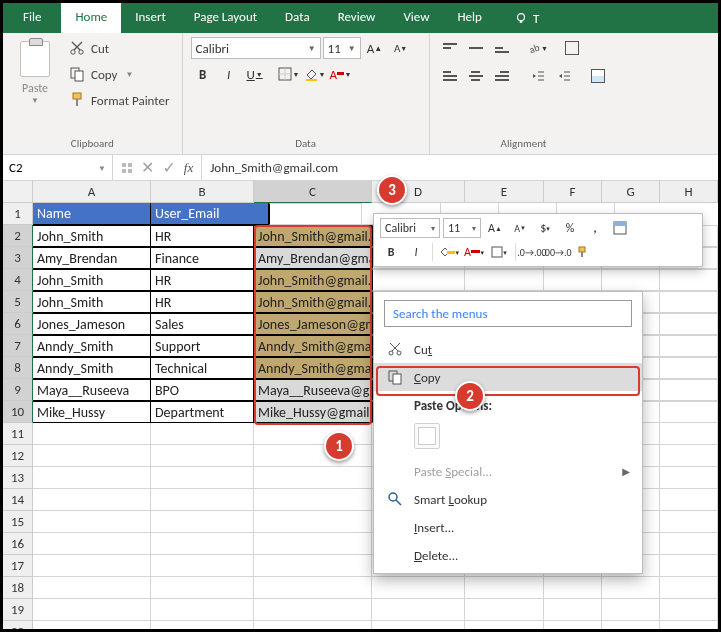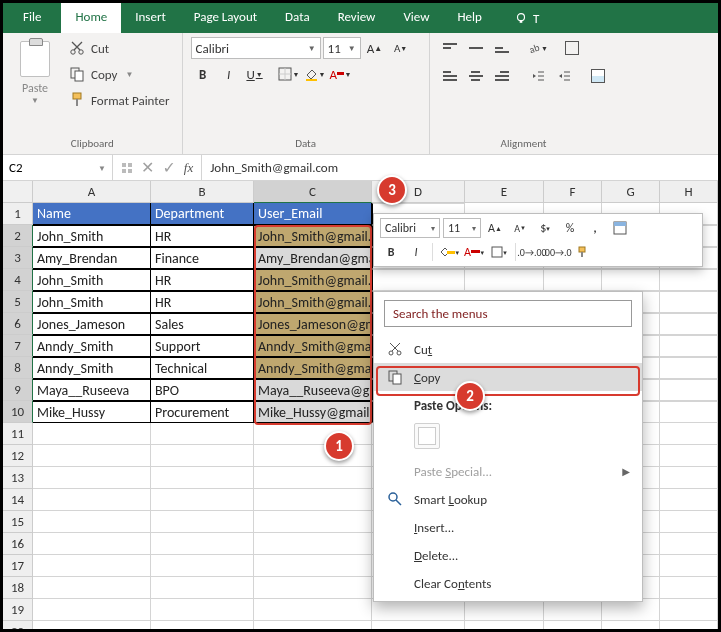--- a/index.html
+++ b/index.html
@@ -95,21 +95,21 @@
 
 .mini-toolbar{position:absolute;background:#fff;border:1px solid #bdbdbd;box-shadow:0 4px 10px rgba(0,0,0,0.25);padding:4px 6px;display:flex;flex-direction:column;gap:4px;}
 .mini-row{display:flex;gap:3px;align-items:center;}
 .mini-row .combo.fontname{width:60px;font-size:12px;height:20px;}
 .mini-row .combo.fontsize{width:38px;font-size:12px;height:20px;}
 .mini-row .ibtn{height:20px;width:22px;font-size:12px;}
 .mini-sep{width:1px;height:18px;background:#ddd;margin:0 2px;}
 
 
 .ctx-menu{position:absolute;background:#fff;border:1px solid #bdbdbd;box-shadow:0 6px 14px rgba(0,0,0,0.3);width:270px;padding:4px 0;}
-.ctx-search{margin:4px 10px 8px;border:1px solid #999;padding:5px 8px;font-size:13px;color:#7f1d1d;}
+.ctx-search{margin:4px 10px 8px;border:1px solid #999;padding:5px 8px;font-size:13px;color:#3b82f6;}
 .ctx-item{display:flex;align-items:center;gap:10px;padding:5px 12px;font-size:13px;color:#333;cursor:pointer;}
 .ctx-item.dis{color:#a0a0a0;}
 .ctx-item.hl{background:#dcdcdc;}
 .ctx-item .ic{width:18px;height:18px;display:inline-flex;align-items:center;justify-content:center;}
 .ctx-item .arrow{margin-left:auto;font-size:10px;color:#666;}
 .ctx-item.hdr{font-weight:bold;cursor:default;}
 .ctx-item .und{text-decoration:underline;}
 .ctx-paste-opts{padding:4px 40px;}
 .paste-opt-ic{width:26px;height:26px;border:1px solid #d0d0d0;border-radius:2px;background:#fafafa;display:inline-block;position:relative;}
 .paste-opt-ic::after{content:"";position:absolute;inset:3px;border:1px solid #ccc;background:#fff;}
@@ -344,21 +344,20 @@
     <div class="colhead colD">D</div>
     <div class="colhead colE">E</div>
     <div class="colhead colF">F</div>
     <div class="colhead colG">G</div>
     <div class="colhead colH">H</div>
   </div>
 
   <div class="row thead">
     <div class="rowhead">1</div>
     <div class="cell colA">Name</div>
-    <div class="cell colB">Department</div>
     <div class="cell colC">User_Email</div>
     <div class="cell colD" style="background:#fff;border:1px solid #d4d4d4;border-left:1px solid #000;"></div>
     <div class="cell colE" style="background:#fff;border-color:#d4d4d4;"></div>
     <div class="cell colF" style="background:#fff;border-color:#d4d4d4;"></div>
     <div class="cell colG" style="background:#fff;border-color:#d4d4d4;"></div>
     <div class="cell colH" style="background:#fff;border-color:#d4d4d4;"></div>
   </div>
 
   <div id="data-rows">
       <div class="row tbody">
@@ -445,21 +444,21 @@
         <div class="cell colC selcol ">Maya__Ruseeva@gmail.com</div>
         <div class="cell colD" style="border:1px solid #d4d4d4;border-left:1px solid #000;"></div>
         <div class="cell colE" style="border-color:#d4d4d4;"></div>
         <div class="cell colF" style="border-color:#d4d4d4;"></div>
         <div class="cell colG" style="border-color:#d4d4d4;"></div>
         <div class="cell colH" style="border-color:#d4d4d4;"></div>
       </div>
       <div class="row tbody">
         <div class="rowhead sel">10</div>
         <div class="cell colA">Mike_Hussy</div>
-        <div class="cell colB">Procurement</div>
+        <div class="cell colB">Department</div>
         <div class="cell colC selcol ">Mike_Hussy@gmail.com</div>
         <div class="cell colD" style="border:1px solid #d4d4d4;border-left:1px solid #000;"></div>
         <div class="cell colE" style="border-color:#d4d4d4;"></div>
         <div class="cell colF" style="border-color:#d4d4d4;"></div>
         <div class="cell colG" style="border-color:#d4d4d4;"></div>
         <div class="cell colH" style="border-color:#d4d4d4;"></div>
       </div>
     </div>
   <div id="empty-rows">
       <div class="row">
@@ -683,21 +682,17 @@
     <span><span>Smart </span><span class="und">L</span><span>ookup</span></span>
   </div>
   <div class="ctx-item">
     <span class="ic"></span>
     <span><span class="und">I</span><span>nsert...</span></span>
   </div>
   <div class="ctx-item">
     <span class="ic"></span>
     <span><span class="und">D</span><span>elete...</span></span>
   </div>
-  <div class="ctx-item">
-    <span class="ic"></span>
-    <span><span>Clear Co</span><span class="und">n</span><span>tents</span></span>
-  </div>
 </div>
 
 <div class="red-box" style="left:373px;top:363px;width:264px;height:30px;"></div>
 
 <div class="callout" style="left:452px;top:378px;">2</div>
 
 </body></html>

